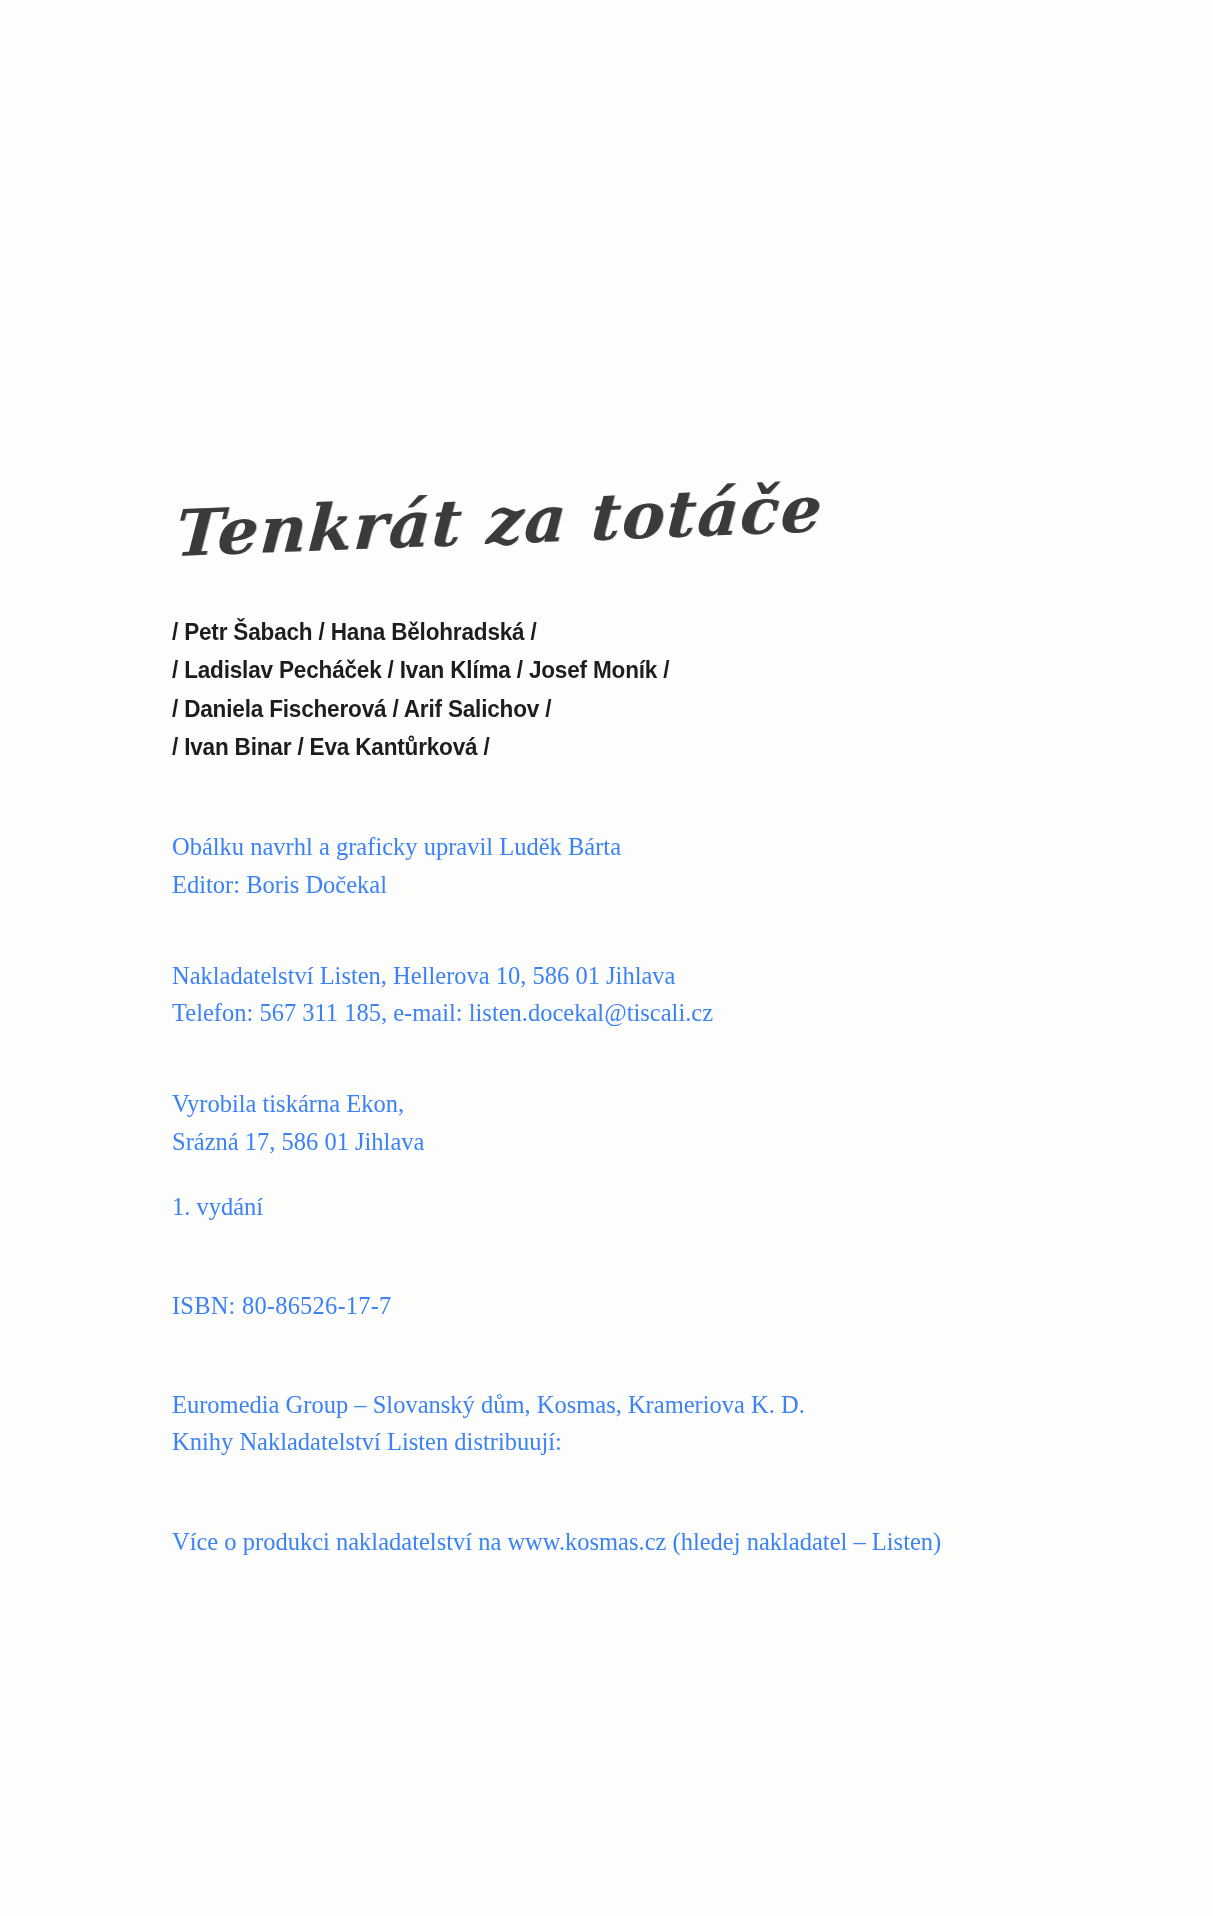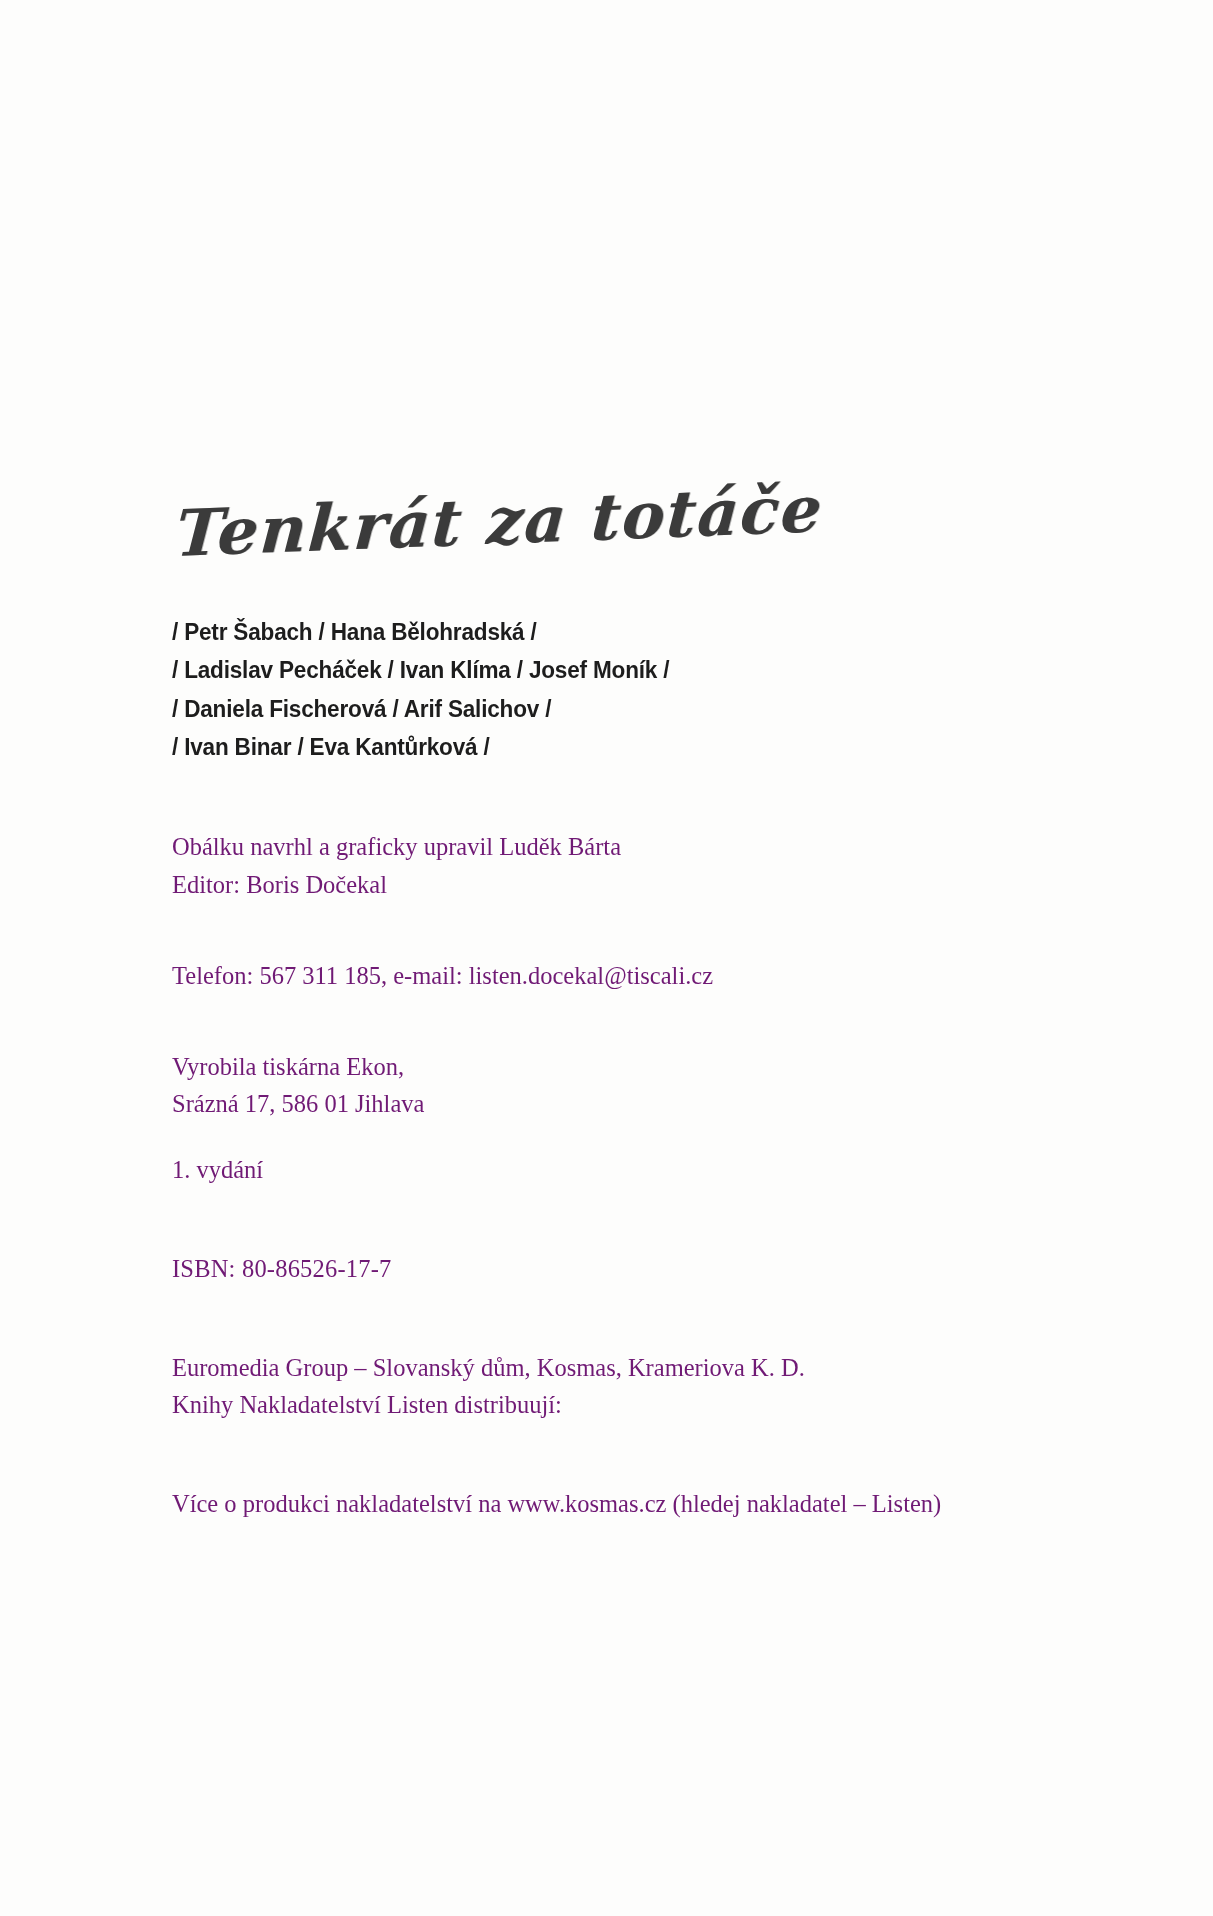--- a/index.html
+++ b/index.html
@@ -58,21 +58,21 @@
     margin: 0 0 62px 0;
     transform: scaleX(0.96);
     transform-origin: left center;
   }
   .authors div { white-space: nowrap; }
 
   
   .imprint {
     font-size: 24.5px;
     line-height: 1.52;
-    color: #701a75;
+    color: #3b82f6;
   }
   .imprint p {
     margin: 0 0 28px 0;
   }
   .imprint p.tight { margin-bottom: 28px; }
   .imprint p.gap-lg { margin-bottom: 54px; }
   .imprint p.gap-xl { margin-bottom: 62px; }
   .imprint .line { display: block; white-space: nowrap; }
 
   .isbn { letter-spacing: 0.2px; }
@@ -94,20 +94,21 @@
   </div>
 
   <div class="imprint">
 
     <p class="gap-lg">
       <span class="line">Obálku navrhl a graficky upravil Luděk Bárta</span>
       <span class="line">Editor: Boris Dočekal</span>
     </p>
 
     <p class="gap-lg">
+      <span class="line">Nakladatelství Listen, Hellerova 10, 586 01 Jihlava</span>
       <span class="line">Telefon: 567 311 185, e-mail: listen.docekal@tiscali.cz</span>
     </p>
 
     <p class="tight">
       <span class="line">Vyrobila tiskárna Ekon,</span>
       <span class="line">Srázná 17, 586 01 Jihlava</span>
     </p>
 
     <p class="gap-xl">1. vydání</p>
 

